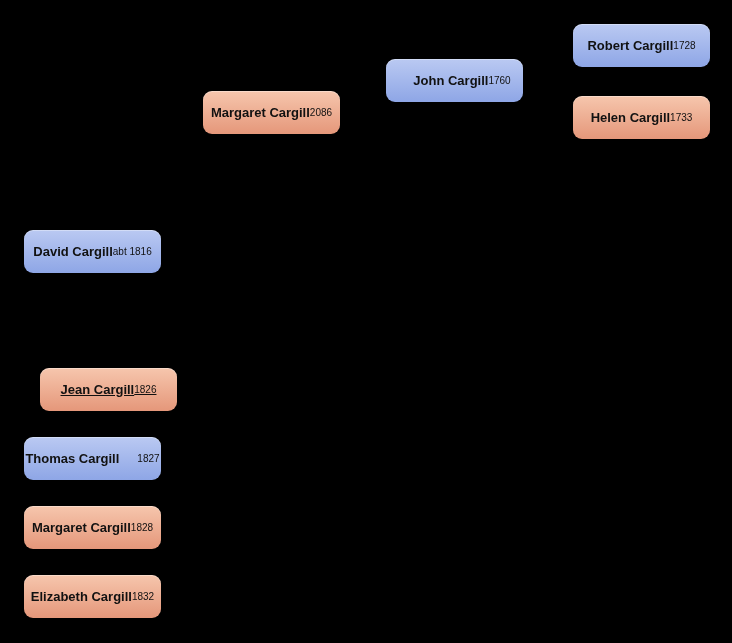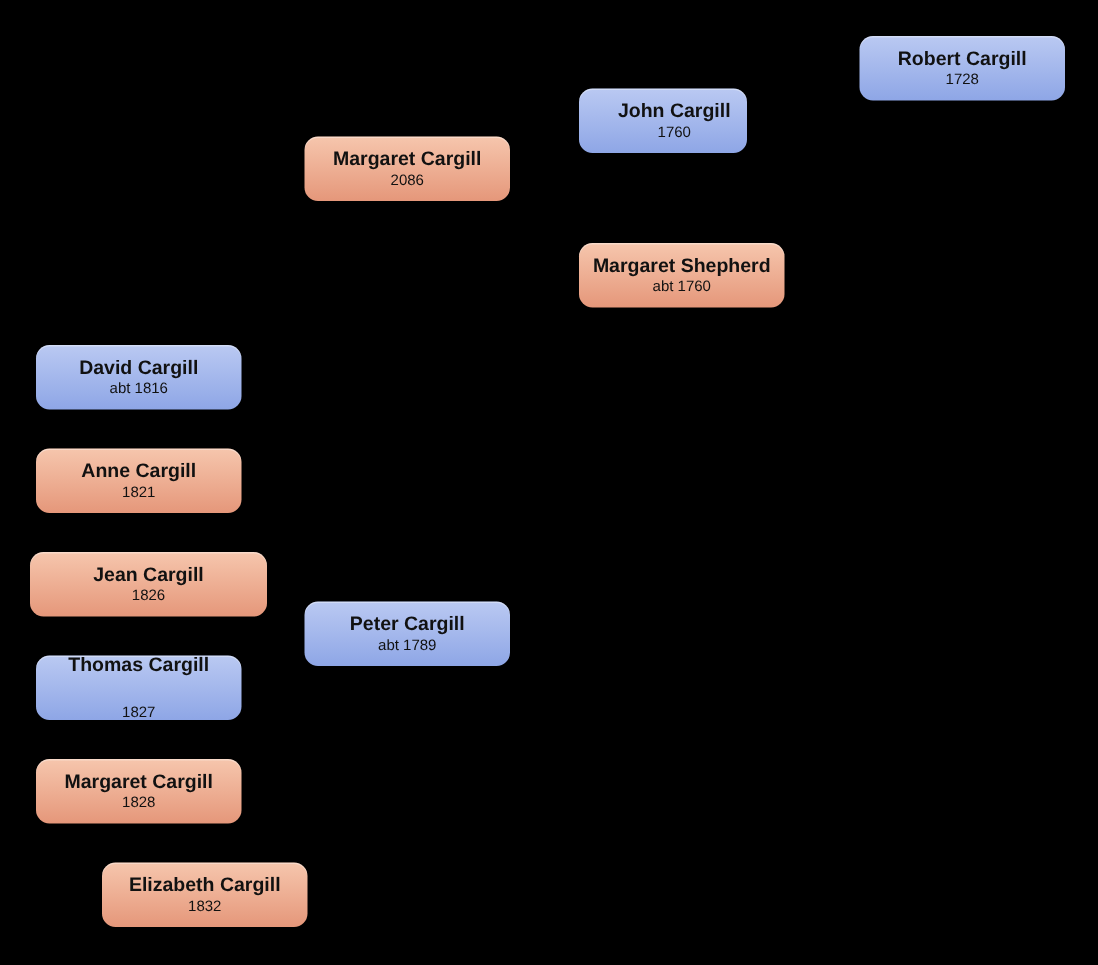--- a/index.html
+++ b/index.html
@@ -14,21 +14,21 @@
     background: #000000;
     overflow: hidden;
     font-family: "Liberation Sans", "DejaVu Sans", sans-serif;
   }
   .person-node {
     position: absolute;
     width: 137px;
     height: 43px;
     border-radius: 9px;
     display: flex;
-    flex-direction: column;
+    flex-direction: row;
     align-items: center;
     justify-content: center;
     text-align: center;
     color: #111111;
     box-shadow: 0 2px 4px rgba(0,0,0,0.85), inset 0 1px 0 rgba(255,255,255,0.35);
     cursor: pointer;
     box-sizing: border-box;
   }
   .person-name {
     font-weight: bold;
@@ -43,53 +43,45 @@
   }
 </style>
 </head>
 <body>
 
 <div id="stage" style="background: rgb(0, 0, 0);">
     <div class="person-node" style="left: 573px; top: 24px; width: 137px; height: 43px; background: linear-gradient(rgb(186, 201, 242), rgb(142, 166, 230)); color: rgb(17, 17, 17);">
       <div class="person-name">Robert Cargill</div>
       <div class="person-year">1728</div>
     </div>
-    <div class="person-node" style="left: 386px; top: 59px; width: 112px; height: 43px; background: linear-gradient(rgb(186, 201, 242), rgb(142, 166, 230)); color: rgb(17, 17, 17); padding-left: 15px;">
+    <div class="person-node" style="left: 573px; top: 96px; width: 137px; height: 43px; background: linear-gradient(rgb(246, 198, 173), rgb(229, 151, 122)); color: rgb(17, 17, 17);">
+      <div class="person-name">Helen Cargill</div>
+      <div class="person-year">1733</div>
+    </div>
+    <div class="person-node" style="left: 386px; top: 59px; width: 137px; height: 43px; background: linear-gradient(rgb(186, 201, 242), rgb(142, 166, 230)); color: rgb(17, 17, 17); padding-left: 15px;">
       <div class="person-name">John Cargill</div>
       <div class="person-year">1760</div>
-    </div>
-    <div class="person-node" style="left: 386px; top: 162px; width: 137px; height: 43px; background: linear-gradient(rgb(246, 198, 173), rgb(229, 151, 122)); color: rgb(17, 17, 17);">
-      <div class="person-name">Margaret Shepherd</div>
-      <div class="person-year">abt 1760</div>
     </div>
     <div class="person-node" style="left: 203px; top: 91px; width: 137px; height: 43px; background: linear-gradient(rgb(246, 198, 173), rgb(229, 151, 122)); color: rgb(17, 17, 17);">
       <div class="person-name">Margaret Cargill</div>
       <div class="person-year">2086</div>
     </div>
-    <div class="person-node" style="left: 203px; top: 401px; width: 137px; height: 43px; background: linear-gradient(rgb(186, 201, 242), rgb(142, 166, 230)); color: rgb(17, 17, 17);">
-      <div class="person-name">Peter Cargill</div>
-      <div class="person-year">abt 1789</div>
-    </div>
     <div class="person-node" style="left: 24px; top: 230px; width: 137px; height: 43px; background: linear-gradient(rgb(186, 201, 242), rgb(142, 166, 230)); color: rgb(17, 17, 17);">
       <div class="person-name">David Cargill</div>
       <div class="person-year">abt 1816</div>
     </div>
-    <div class="person-node" style="left: 24px; top: 299px; width: 137px; height: 43px; background: linear-gradient(rgb(246, 198, 173), rgb(229, 151, 122)); color: rgb(17, 17, 17);">
-      <div class="person-name">Anne Cargill</div>
-      <div class="person-year">1821</div>
-    </div>
-    <div class="person-node" style="left: 20px; top: 368px; width: 158px; height: 43px; background: linear-gradient(rgb(246, 198, 173), rgb(229, 151, 122)); color: rgb(17, 17, 17);">
+    <div class="person-node" style="left: 40px; top: 368px; width: 137px; height: 43px; background: linear-gradient(rgb(246, 198, 173), rgb(229, 151, 122)); color: rgb(17, 17, 17); text-decoration: underline;">
       <div class="person-name">Jean Cargill</div>
       <div class="person-year">1826</div>
     </div>
     <div class="person-node" style="left: 24px; top: 437px; width: 137px; height: 43px; background: linear-gradient(rgb(186, 201, 242), rgb(142, 166, 230)); color: rgb(17, 17, 17); gap: 18px;">
       <div class="person-name">Thomas Cargill</div>
       <div class="person-year">1827</div>
     </div>
     <div class="person-node" style="left: 24px; top: 506px; width: 137px; height: 43px; background: linear-gradient(rgb(246, 198, 173), rgb(229, 151, 122)); color: rgb(17, 17, 17);">
       <div class="person-name">Margaret Cargill</div>
       <div class="person-year">1828</div>
     </div>
-    <div class="person-node" style="left: 24px; top: 575px; width: 137px; height: 43px; background: linear-gradient(rgb(246, 198, 173), rgb(229, 151, 122)); color: rgb(17, 17, 17); margin-left: 44px;">
+    <div class="person-node" style="left: 24px; top: 575px; width: 137px; height: 43px; background: linear-gradient(rgb(246, 198, 173), rgb(229, 151, 122)); color: rgb(17, 17, 17);">
       <div class="person-name">Elizabeth Cargill</div>
       <div class="person-year">1832</div>
     </div>
   </div>
 
 </body></html>

